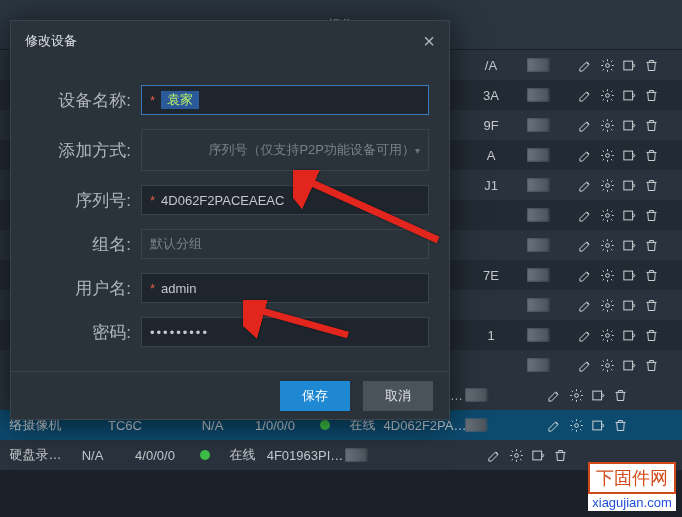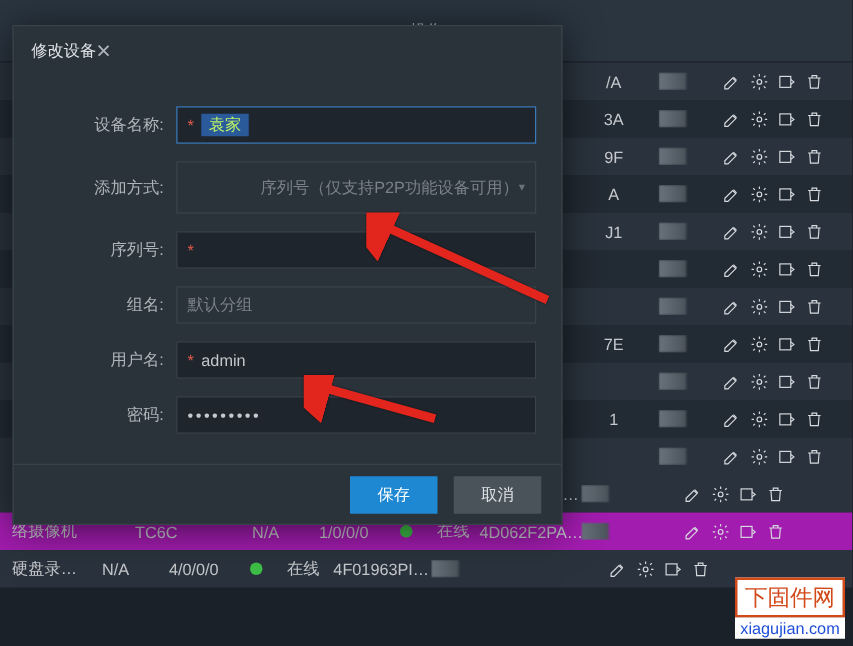--- a/index.html
+++ b/index.html
@@ -6,45 +6,45 @@
 body{background:#1a2128;color:#c5c8cc;font-size:13px;width:682px;height:517px;overflow:hidden;position:relative}
 .bg-table{position:absolute;top:0;left:0;right:0;bottom:0}
 .bg-header{display:flex;height:50px;background:#2a3540;border-bottom:1px solid #1a2128}
 .bg-header .hcell{display:flex;align-items:center;justify-content:center;color:#aeb4bb}
 .h-serial{flex:0 0 80px;margin-left:450px}
 .h-ops{flex:1}
 .bg-rows{position:absolute;top:50px;left:0;right:0}
 .bg-row{display:flex;height:30px;align-items:center}
 .bg-row.alt{background:#222a33}
 .bg-row:not(.alt){background:#2a333d}
-.bg-row.sel{background:#a21caf}
+.bg-row.sel{background:#0c4a6e}
 .cell{display:flex;align-items:center;justify-content:center;overflow:hidden;white-space:nowrap}
 .c-left{width:455px;justify-content:flex-end;gap:8px;padding-right:6px}
 .c-serial{width:72px}
 .c-blur{width:28px;justify-content:flex-start}
 .c-ops{flex:1;gap:7px;color:#d7dbdf;justify-content:center}
 .blur-box{width:22px;height:14px;background:linear-gradient(90deg,#6a737c,#4a525a);display:inline-block;filter:blur(1px)}
 .row-full{display:flex;height:30px;align-items:center}
 .row-full .fc{display:flex;align-items:center;justify-content:center}
 .fc-lbl{width:65px;justify-content:flex-start;padding-left:6px;color:#c5c8cc}
 .fc-model{width:120px}
 .fc-na{width:55px}
 .fc-ch{width:70px}
 .fc-dot{width:30px}
 .fc-st{width:45px}
 .fc-sn{width:80px}
 .dot{width:10px;height:10px;border-radius:50%;background:#3dbf47}
 .ic{cursor:pointer;display:inline-flex}
 .ic svg{width:15px;height:15px;stroke:#d7dbdf;fill:none;stroke-width:1.5}
 .modal{position:absolute;top:20px;left:10px;width:440px;height:400px;background:#2a323a;box-shadow:0 4px 30px rgba(0,0,0,.6);border:1px solid #3a424a}
-.m-title{display:flex;align-items:center;height:40px;padding:0 14px;color:#dfe3e7}
+.m-title{display:flex;align-items:center;justify-content:space-between;height:40px;padding:0 14px;color:#dfe3e7}
 .m-close{cursor:pointer;color:#aeb4bb;font-size:20px;line-height:1}
 .m-body{padding:10px 20px 10px 10px}
 .f-row{display:flex;align-items:center;margin:14px 0}
-.f-lbl{width:120px;text-align:right;color:#b0b5bb;padding-right:10px;font-size:13px}
+.f-lbl{width:120px;text-align:right;color:#b0b5bb;padding-right:10px;font-size:17px}
 .f-req{color:#e05a4a;margin-right:6px}
 .f-inp{flex:1;height:30px;background:#1e252c;border:1px solid #3a424a;color:#c5c8cc;padding:0 22px 0 8px;font-size:13px;outline:none}
 .f-inp.sel-hl{border:1px solid #3a7ab8}
 .sel-text{background:#2a5a9a;color:#bef264;padding:0 6px}
 .f-sel{flex:1;height:42px;background:transparent;border:1px solid #3a424a;color:#7a818a;padding:0 8px;display:flex;align-items:center;justify-content:flex-end;cursor:not-allowed}
 .f-ro{flex:1;height:30px;background:transparent;border:1px solid #3a424a;color:#7a818a;padding:0 8px;display:flex;align-items:center}
 .m-foot{position:absolute;bottom:0;left:0;right:0;height:48px;border-top:1px solid #3a424a;display:flex;align-items:center;justify-content:flex-end;gap:13px;padding:0 16px}
 .btn{height:30px;padding:0 22px;border:none;cursor:pointer;font-size:13px}
 .btn-pri{background:#1e88d2;color:#fff}
 .btn-sec{background:#4a525a;color:#dfe3e7}
@@ -573,20 +573,21 @@
       <div class="f-lbl">添加方式:</div>
       <div class="f-sel">
           <span>序列号（仅支持P2P功能设备可用）</span>
           <span class="chev">▾</span>
         </div>
     </div>
     <div class="f-row">
       <div class="f-lbl">序列号:</div>
       <div class="f-inp" style="display:flex;align-items:center">
           <span class="f-req">*</span>
+          <span>4D062F2PACEAEAC</span>
         </div>
     </div>
     <div class="f-row">
       <div class="f-lbl">组名:</div>
       <div class="f-ro">
           <span>默认分组</span>
         </div>
     </div>
     <div class="f-row">
       <div class="f-lbl">用户名:</div>

